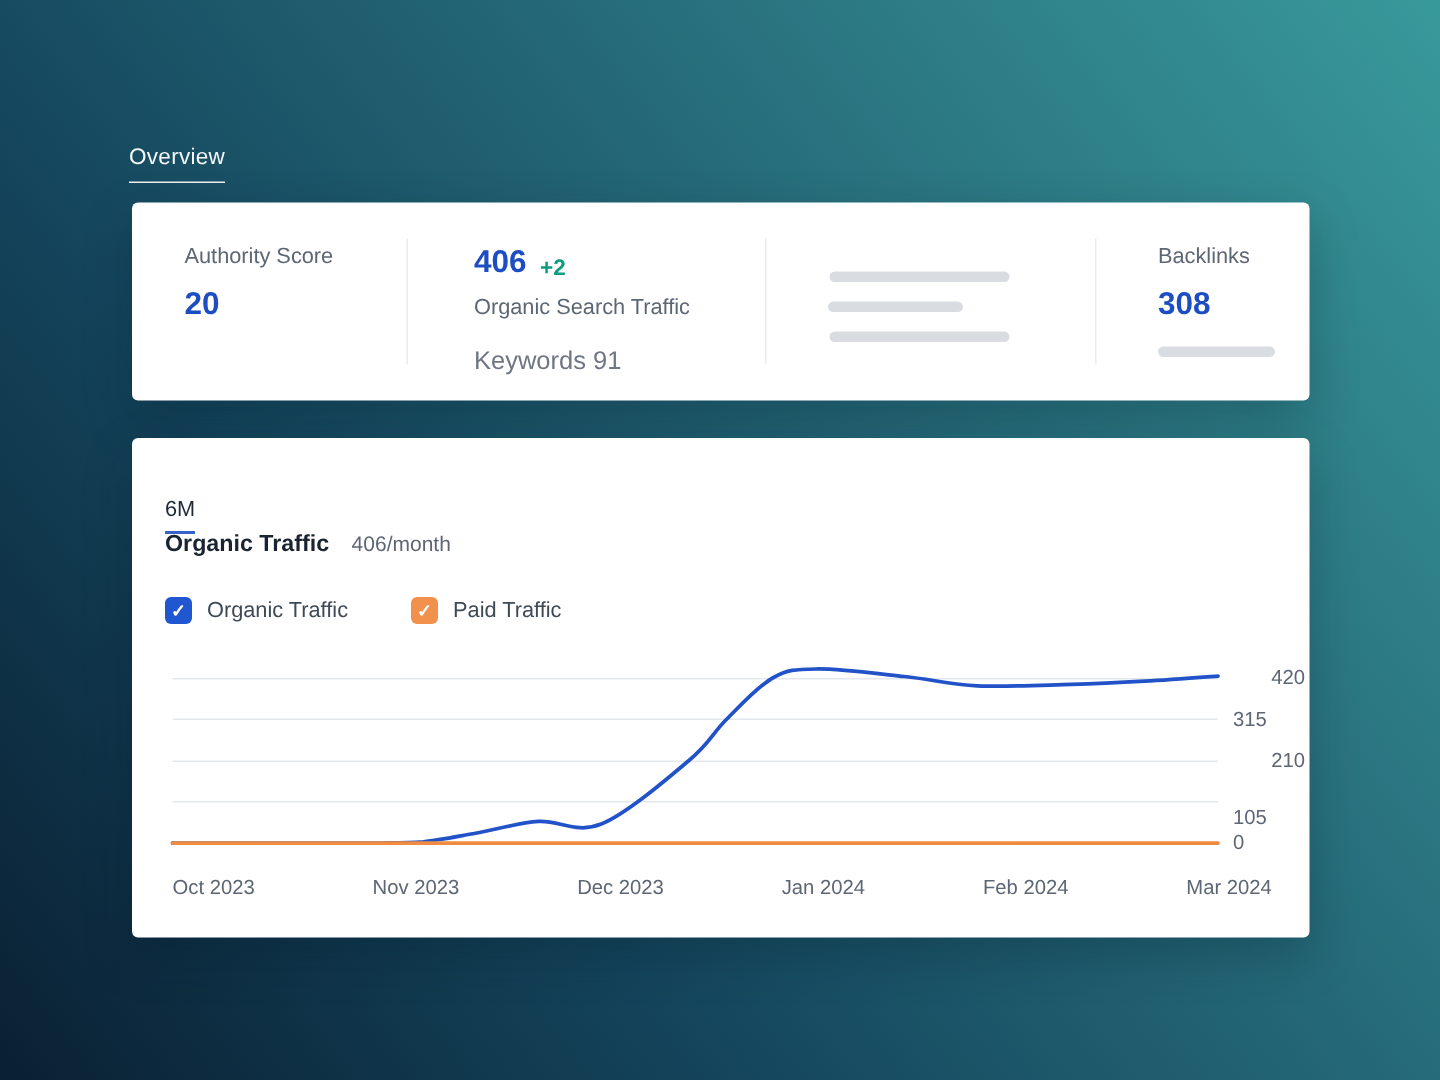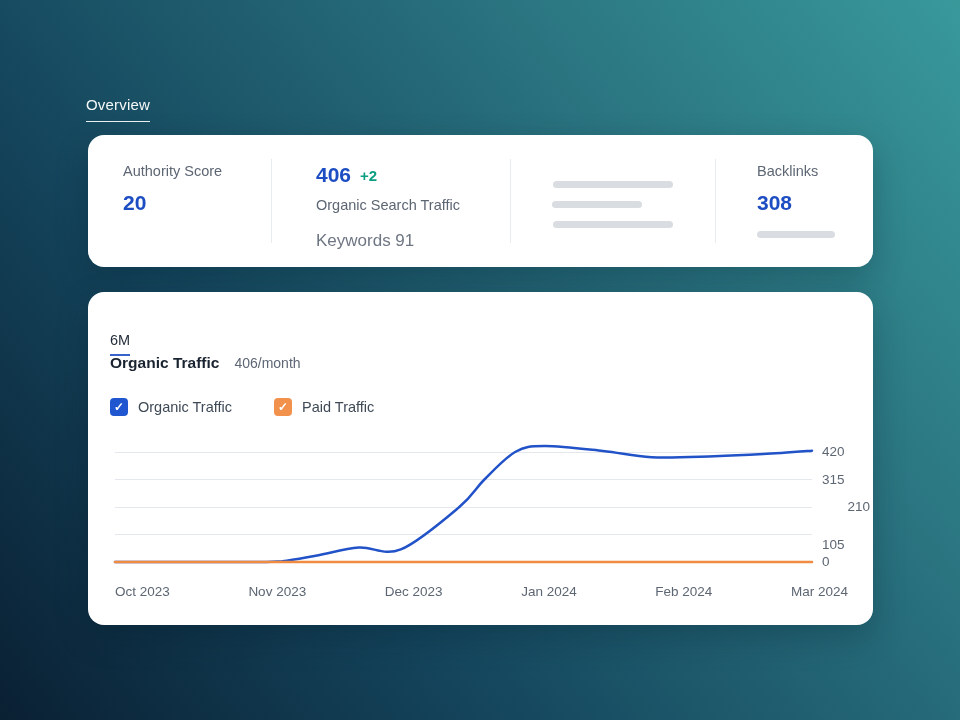--- a/index.html
+++ b/index.html
@@ -10,37 +10,37 @@
     position:relative;
   }
   .overview-tab{
     position:absolute;left:86px;top:96px;
     color:#f4f8f9;font-size:15px;letter-spacing:.2px;
     padding-bottom:8px;border-bottom:1.5px solid rgba(255,255,255,.92);
     cursor:pointer;
   }
   .card{
     position:absolute;left:88px;width:785px;background:#ffffff;
-    border-radius:16px;box-shadow:0 12px 32px rgba(4,24,38,.25);
+    border-radius:4px;box-shadow:0 12px 32px rgba(4,24,38,.25);
   }
   .card.stats{top:135px;height:132px;display:flex;}
   .card.traffic{top:292px;height:333px;}
 
   
   .stat-col{position:relative;box-sizing:border-box;padding-top:28px;}
   .stat-col.c1{width:183px;padding-left:35px;}
   .stat-col.c2{width:239px;padding-left:45px;}
   .stat-col.c3{width:205px;display:flex;flex-direction:column;align-items:center;padding-top:46px;gap:13px;}
-  .stat-col.c4{flex:1;padding-left:42px;}
+  .stat-col.c4{flex:1;padding-left:42px;margin-left:15px;}
   .stat-col.c2::before,.stat-col.c3::before,.stat-col.c4::before{
     content:"";position:absolute;left:0;top:24px;bottom:24px;width:1px;background:#e8ebef;
   }
   .stat-label{font-size:14.5px;color:#5d6673;}
   .stat-value{font-size:21px;font-weight:bold;color:#1d4dc2;margin-top:12px;}
-  .c2 .stat-value{margin-top:0;display:flex;align-items:center;gap:9px;}
+  .c2 .stat-value{margin-top:0;display:flex;align-items:flex-end;gap:9px;}
   .delta{font-size:15px;font-weight:bold;color:#0a9e83;}
   .c2 .stat-label{margin-top:10px;}
   .keywords{font-size:17px;color:#6f7683;margin-top:18px;}
   .skel{background:#d9dde2;border-radius:4px;height:7px;}
   .skel.w1{width:120px;}
   .skel.w2{width:90px;align-self:flex-start;margin-left:42px;}
   .skel.w3{width:120px;}
   .c4 .skel{width:78px;height:7px;margin-top:16px;}
 
   
@@ -110,21 +110,21 @@
       <span class="legend-checkbox" style="background: rgb(32, 87, 208);">✓</span>
       <span class="legend-label">Organic Traffic</span>
     </div>
     <div class="legend-item">
       <span class="legend-checkbox" style="background: rgb(242, 145, 76);">✓</span>
       <span class="legend-label">Paid Traffic</span>
     </div>
   </div>
   <div class="chart">
       <div class="gridline" style="top: 9.5px;"></div>
-      <div class="ytick" style="top: 2px;">420</div>
+      <div class="ytick" style="top: 2px; text-align: right;">420</div>
       <div class="gridline" style="top: 37px;"></div>
       <div class="ytick" style="top: 29.5px;">315</div>
       <div class="gridline" style="top: 64.5px;"></div>
       <div class="ytick" style="top: 57px; text-align: right;">210</div>
       <div class="gridline" style="top: 92px;"></div>
       <div class="ytick" style="top: 95px;">105</div>
       <div class="gridline" style="top: 119.5px;"></div>
       <div class="ytick" style="top: 112px;">0</div>
       <svg width="697" height="130" viewBox="0 0 697 130">
         <path d="M0.0,120.0 C11.6,120.0 46.5,120.0 69.7,120.0 C92.9,120.0 123.1,120.0 139.4,120.0 C155.7,119.9 156.8,120.0 167.3,119.2 C177.7,118.1 189.4,115.7 202.1,113.5 C214.9,111.2 230.0,106.6 243.9,105.6 C257.9,104.6 269.0,114.2 285.8,107.4 C302.5,100.7 330.4,76.7 344.3,65.0 C358.3,53.3 360.1,46.7 369.4,37.5 C378.7,28.3 390.1,15.6 400.1,10.0 C410.1,4.4 414.7,4.2 429.4,4.0 C444.0,3.8 470.0,7.1 487.9,9.0 C505.8,10.8 518.1,14.4 536.7,15.2 C555.3,16.1 580.8,14.7 599.4,14.2 C618.0,13.7 631.9,13.0 648.2,12.1 C664.5,11.2 688.9,9.3 697.0,8.7" fill="none" stroke="#2152c8" stroke-width="2.5" stroke-linecap="round"></path>

